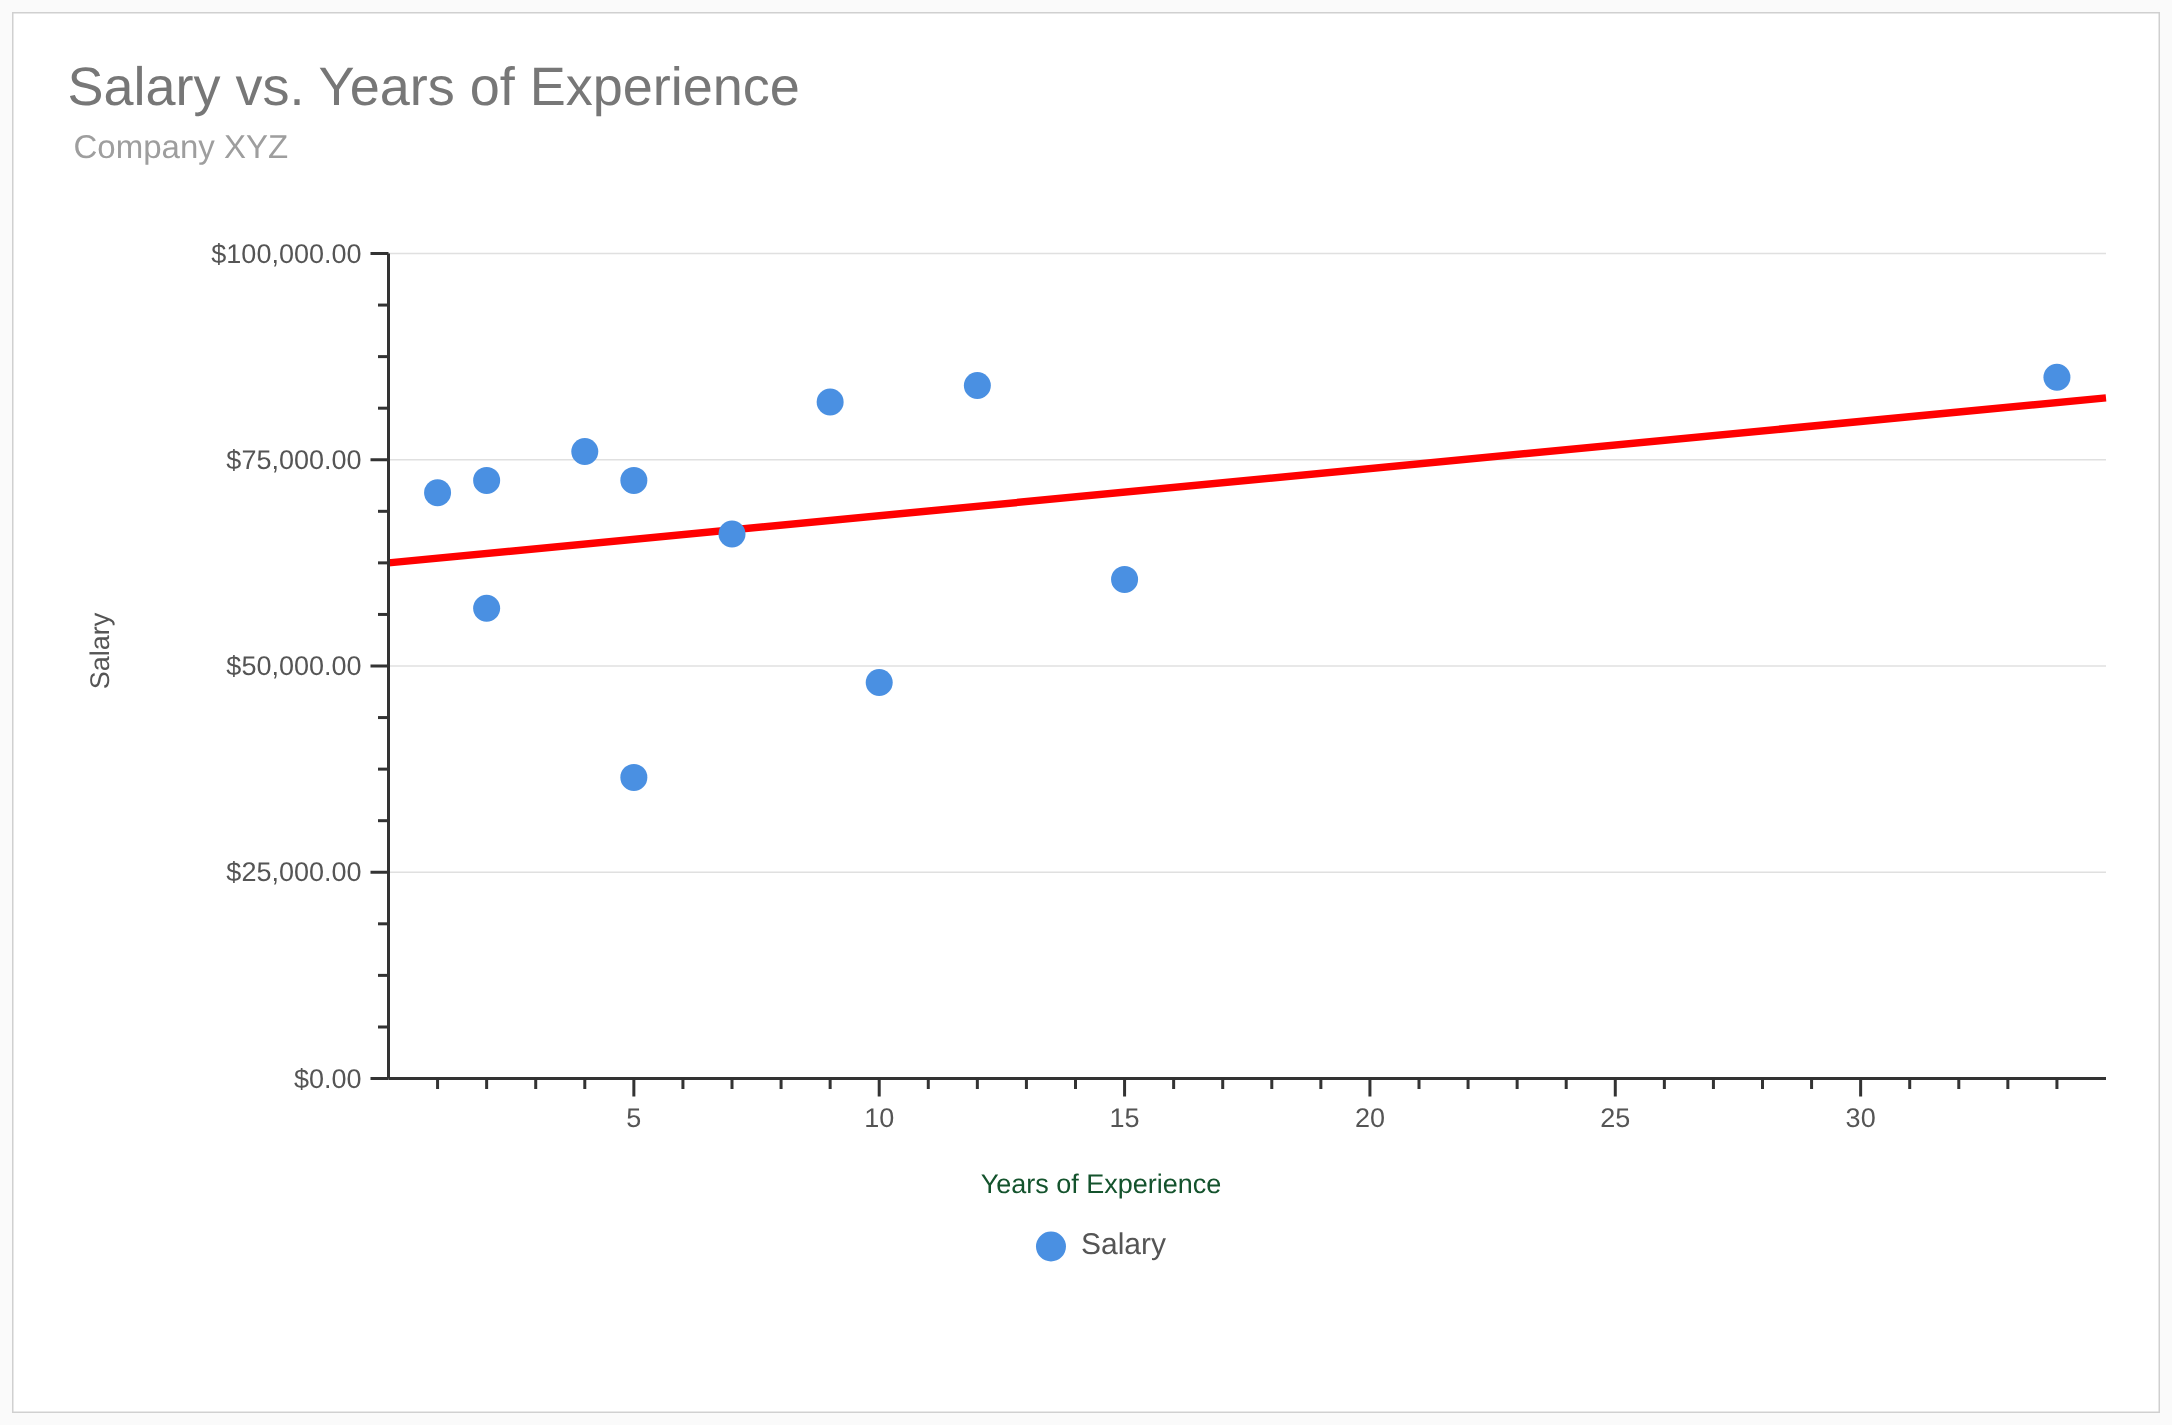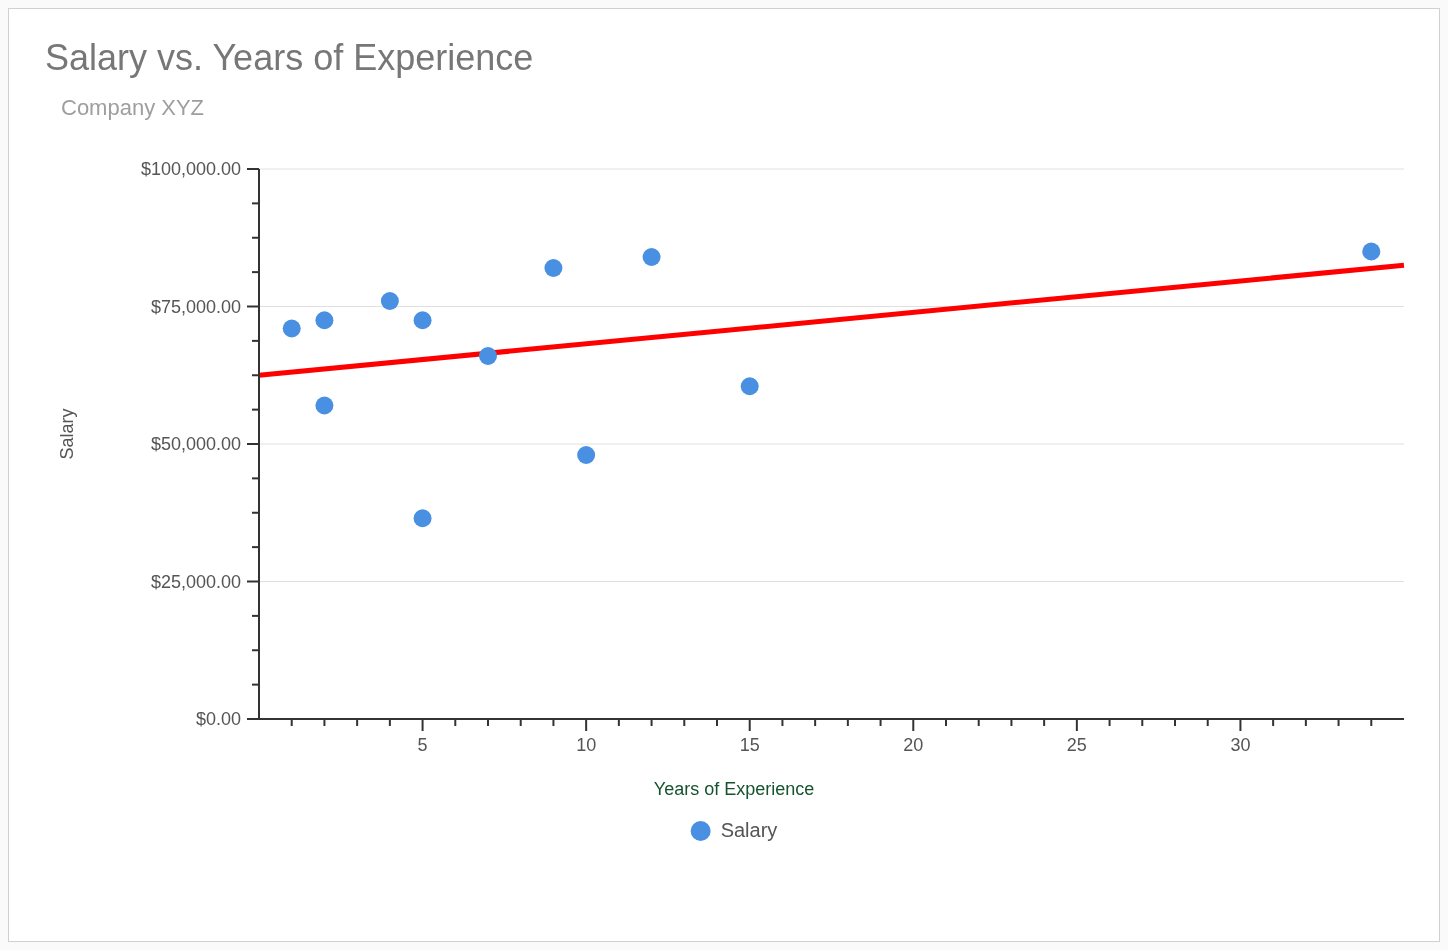--- a/index.html
+++ b/index.html
@@ -20,21 +20,21 @@
   .chart-title {
     font-size: 36px;
     color: #777777;
     font-weight: 400;
     margin: 0 0 6px 0;
   }
   .chart-subtitle {
     font-size: 22px;
     color: #9e9e9e;
     font-weight: 400;
-    margin: 16px;
+    margin: 4px;
   }
   .plot-wrap {
     position: absolute;
     left: 40px;
     top: 150px;
     width: 1370px;
     height: 680px;
   }
   .y-axis-title {
     position: absolute;

